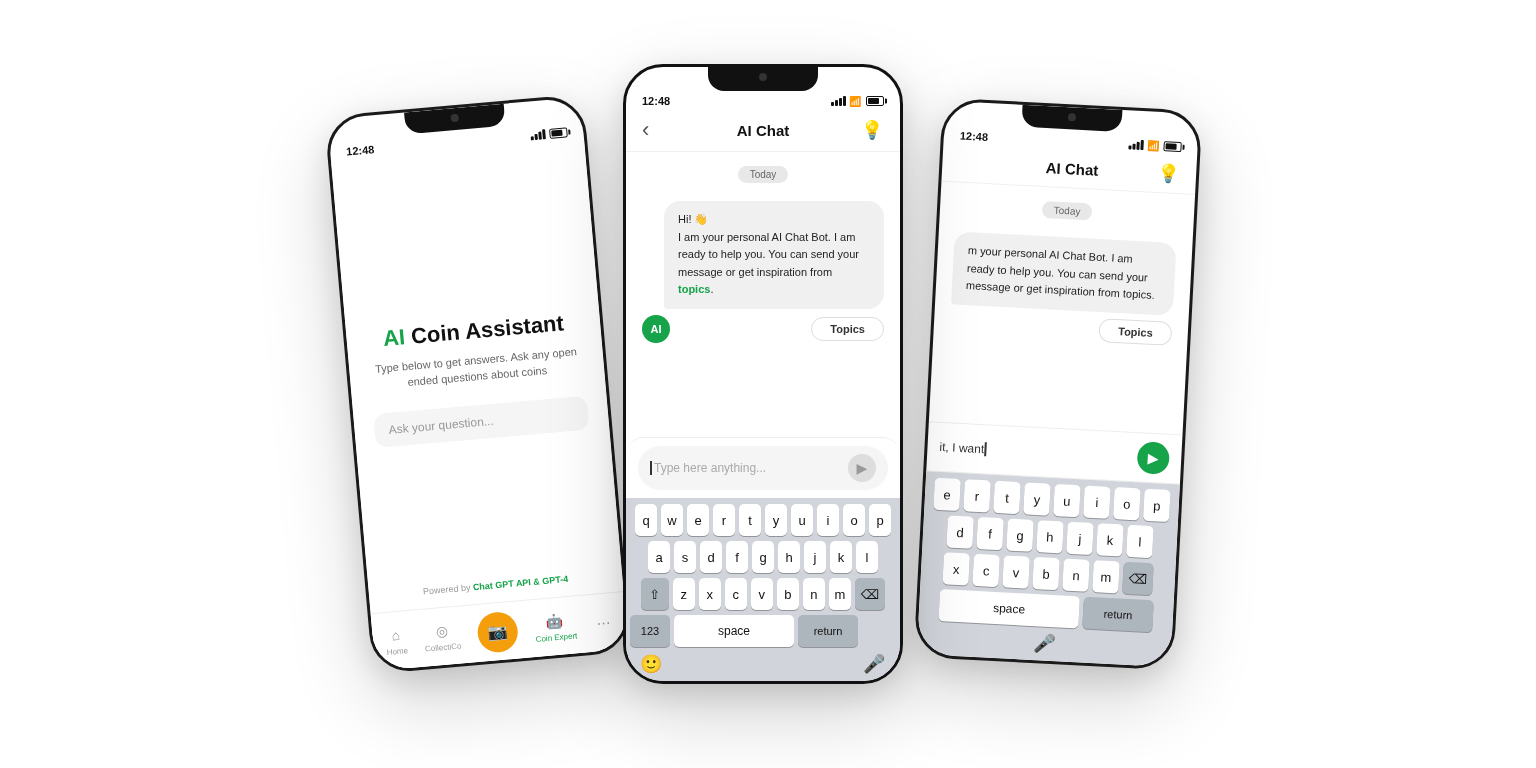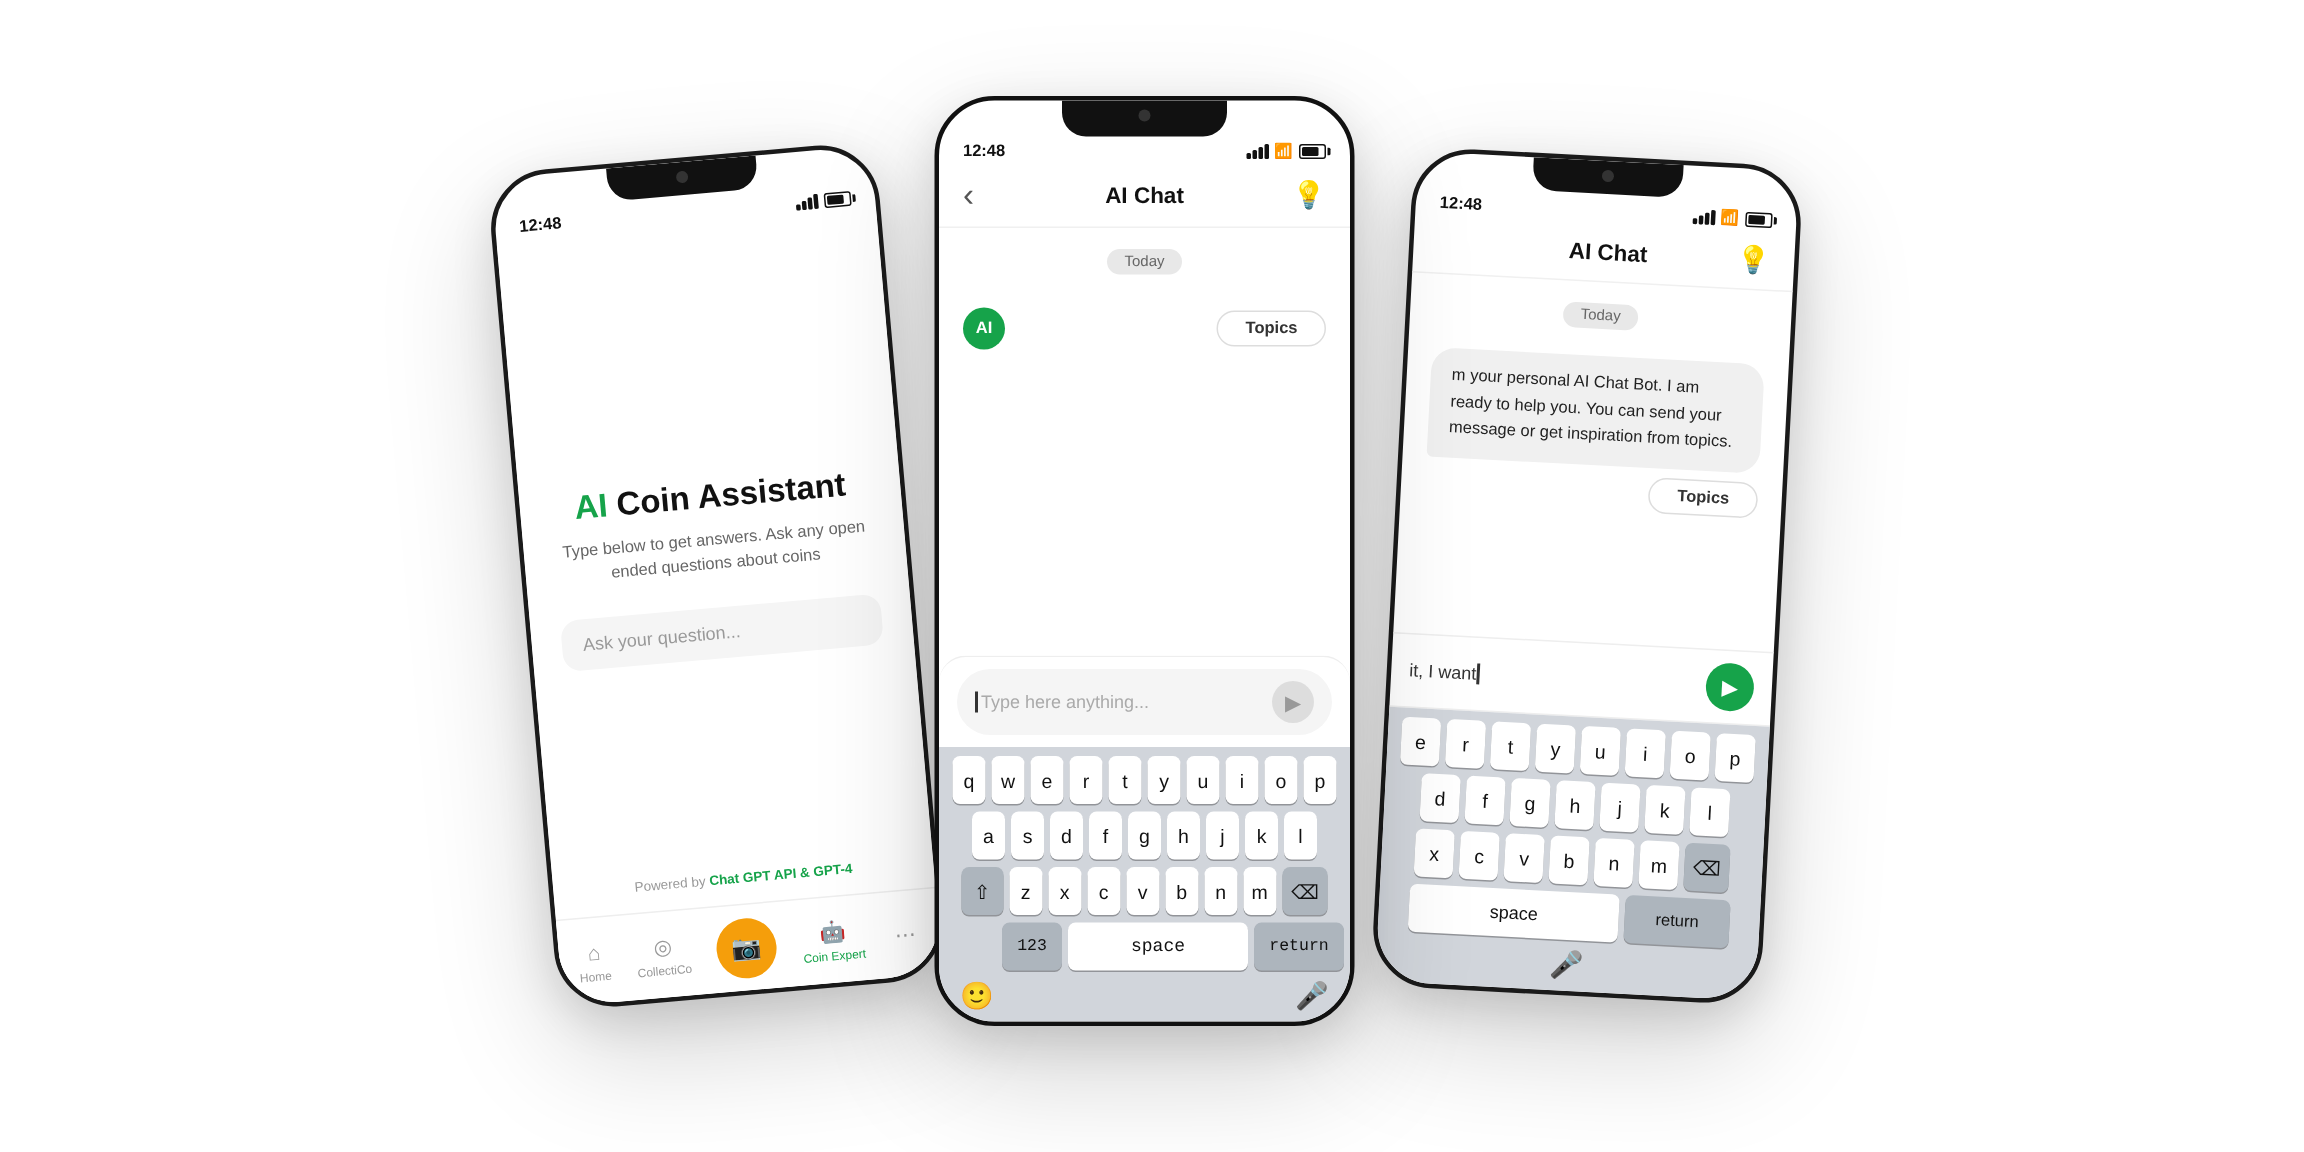--- a/index.html
+++ b/index.html
@@ -585,20 +585,23 @@
 
       <div style="display:flex; justify-content:center; padding:6px 0;">
         <div class="today-badge">Today</div>
       </div>
 
       <div class="chat-area" style="flex:1; padding:4px 16px 8px; overflow:hidden;">
         <div class="chat-bubble-wrapper" style="position:relative; padding-left:22px;">
           <div class="ai-avatar" style="width:28px; height:28px; background:#16a34a; border-radius:50%; display:flex; align-items:center; justify-content:center; color:white; font-size:11px; font-weight:700; position:absolute; left:0; bottom:-2px;">
             <span>AI</span>
           </div>
+          <div class="chat-bubble-ai" style="background:#f0f0f0; border-radius:16px 16px 16px 4px; padding:10px 14px; font-size:11px; color:#222; line-height:1.6;">
+            <span>Hi! 👋<br>I am your personal AI Chat Bot. I am ready to help you. You can send your message or get inspiration from <span class="topics-link" style="color:#16a34a; font-weight:600;">topics</span>.</span>
+          </div>
           <div class="topics-btn" style="display:flex; justify-content:flex-end; margin-top:6px;">
             <button style="background:#fff; border:1px solid #ddd; border-radius:20px; padding:5px 18px; font-size:11px; color:#333; font-weight:600; cursor:pointer;">Topics</button>
           </div>
         </div>
       </div>
 
       <div class="chat-input-area" style="border-top:1px solid #eee; padding:8px 12px;">
         <div class="input-row" style="display:flex; align-items:center; background:#f5f5f5; border-radius:24px; padding:8px 12px; gap:8px;">
           <span class="type-input" style="flex:1; font-size:12px; color:#aaa; background:transparent; cursor:text;">
             <span style="display:inline-block; width:2px; height:14px; background:#333; vertical-align:middle; margin-right:2px;"></span><span>Type here anything...</span>
@@ -635,21 +638,21 @@
           <div class="key key-dark" style="background:#adb5bd; border-radius:5px; height:32px; min-width:28px; display:flex; align-items:center; justify-content:center; font-size:13px; box-shadow:0 1px 0 rgba(0,0,0,0.3); padding:0 6px;">⇧</div>
           <div class="key" style="background:#fff; border-radius:5px; height:32px; min-width:22px; display:flex; align-items:center; justify-content:center; font-size:13px; box-shadow:0 1px 0 rgba(0,0,0,0.3); padding:0 5px;">z</div>
           <div class="key" style="background:#fff; border-radius:5px; height:32px; min-width:22px; display:flex; align-items:center; justify-content:center; font-size:13px; box-shadow:0 1px 0 rgba(0,0,0,0.3); padding:0 5px;">x</div>
           <div class="key" style="background:#fff; border-radius:5px; height:32px; min-width:22px; display:flex; align-items:center; justify-content:center; font-size:13px; box-shadow:0 1px 0 rgba(0,0,0,0.3); padding:0 5px;">c</div>
           <div class="key" style="background:#fff; border-radius:5px; height:32px; min-width:22px; display:flex; align-items:center; justify-content:center; font-size:13px; box-shadow:0 1px 0 rgba(0,0,0,0.3); padding:0 5px;">v</div>
           <div class="key" style="background:#fff; border-radius:5px; height:32px; min-width:22px; display:flex; align-items:center; justify-content:center; font-size:13px; box-shadow:0 1px 0 rgba(0,0,0,0.3); padding:0 5px;">b</div>
           <div class="key" style="background:#fff; border-radius:5px; height:32px; min-width:22px; display:flex; align-items:center; justify-content:center; font-size:13px; box-shadow:0 1px 0 rgba(0,0,0,0.3); padding:0 5px;">n</div>
           <div class="key" style="background:#fff; border-radius:5px; height:32px; min-width:22px; display:flex; align-items:center; justify-content:center; font-size:13px; box-shadow:0 1px 0 rgba(0,0,0,0.3); padding:0 5px;">m</div>
           <div class="key key-dark" style="background:#adb5bd; border-radius:5px; height:32px; min-width:28px; display:flex; align-items:center; justify-content:center; font-size:13px; box-shadow:0 1px 0 rgba(0,0,0,0.3); padding:0 6px;">⌫</div>
         </div>
-        <div class="keyboard-row" style="display:flex; justify-content:flex-end; gap:4px; margin-bottom:0px;font-family:Liberation Mono, monospace;">
+        <div class="keyboard-row" style="display:flex; justify-content:flex-start; gap:4px; margin-bottom:0px;">
           <div class="key key-dark" style="background:#adb5bd; border-radius:5px; height:32px; min-width:40px; display:flex; align-items:center; justify-content:center; font-size:11px; box-shadow:0 1px 0 rgba(0,0,0,0.3); padding:0 6px;">123</div>
           <div class="key" style="background:#fff; border-radius:5px; height:32px; min-width:120px; display:flex; align-items:center; justify-content:center; font-size:12px; box-shadow:0 1px 0 rgba(0,0,0,0.3);">space</div>
           <div class="key key-dark" style="background:#adb5bd; border-radius:5px; height:32px; min-width:60px; display:flex; align-items:center; justify-content:center; font-size:11px; box-shadow:0 1px 0 rgba(0,0,0,0.3); padding:0 6px;">return</div>
         </div>
         <div class="keyboard-bottom" style="display:flex; justify-content:space-between; align-items:center; padding:6px 10px 2px;">
           <span class="emoji-icon-bottom" style="font-size:18px; cursor:pointer;">🙂</span>
           <span class="mic-icon-bottom" style="font-size:18px; cursor:pointer;">🎤</span>
         </div>
       </div>
     </div>

